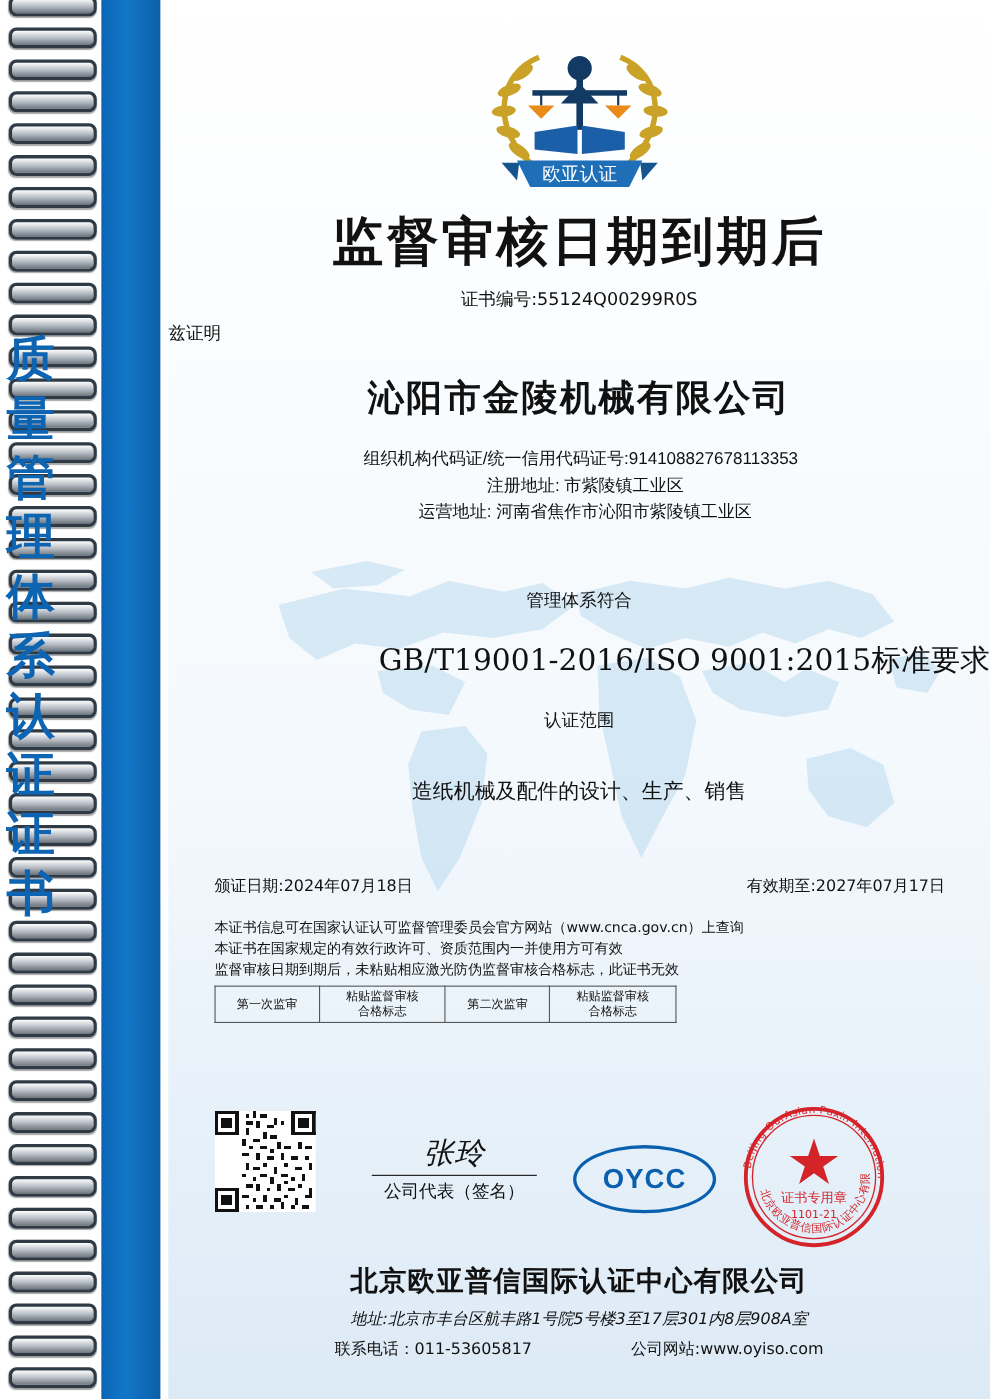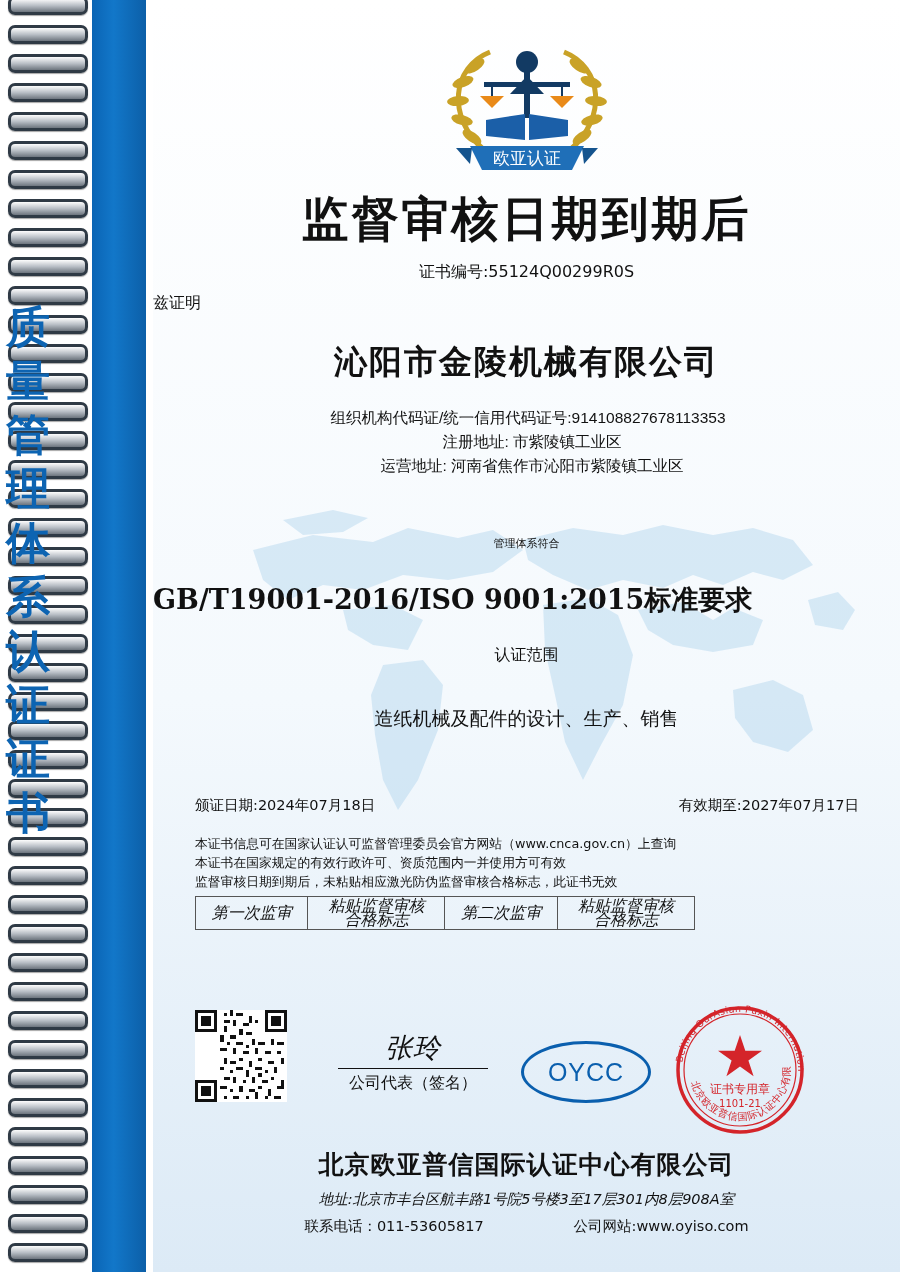--- a/index.html
+++ b/index.html
@@ -146,31 +146,31 @@
     font-family: Liberation Sans, sans-serif;
   }
   .info-line { white-space: nowrap; }
   .info-line.left { text-align: center; padding-left: 8px; }
 
   .conform {
     position: absolute;
     top: 536px;
     width: 747px;
     text-align: center;
-    font-size: 11px;
+    font-size: 16px;
     color: #111;
     font-family: "DejaVu Sans", sans-serif;
   }
   .standard {
     position: absolute;
     top: 582px;
     width: 747px;
-    text-align: left;
+    text-align: right;
     font-size: 27px;
-    font-weight: bold;
+    font-weight: normal;
     color: #111;
     font-family: "DejaVu Serif", serif;
   }
   .scope-label {
     position: absolute;
     top: 645px;
     width: 747px;
     text-align: center;
     font-size: 16px;
     color: #111;
@@ -204,26 +204,25 @@
     width: 680px;
     font-size: 12.8px;
     line-height: 19px;
     color: #111;
     font-family: "DejaVu Sans", sans-serif;
   }
   .audit-table {
     position: absolute;
     top: 896px;
     left: 42px;
-    width: 500px;
+    width: 420px;
     border-collapse: collapse;
-    font-size: 16px;
-    color: #111;
-    font-family: "DejaVu Sans", sans-serif;
-    font-style: italic;
+    font-size: 11px;
+    color: #111;
+    font-family: "DejaVu Sans", sans-serif;
   }
   .audit-table td {
     border: 1px solid #555;
     height: 30px;
     text-align: center;
     vertical-align: middle;
     line-height: 14px;
     padding: 1px 2px;
   }
   .audit-table td.w1 { width: 112px; }
@@ -267,21 +266,21 @@
   .oycc {
     position: absolute;
     left: 368px;
     top: 1041px;
     width: 124px;
     height: 56px;
     border: 3px solid #0a5fae;
     border-radius: 50%;
     color: #0a5fae;
     font-size: 25px;
-    font-weight: normal;
+    font-weight: bold;
     letter-spacing: 1px;
     display: flex;
     align-items: center;
     justify-content: center;
     font-family: "Liberation Sans", sans-serif;
   }
   
   .stamp {
     position: absolute;
     left: 512px;

